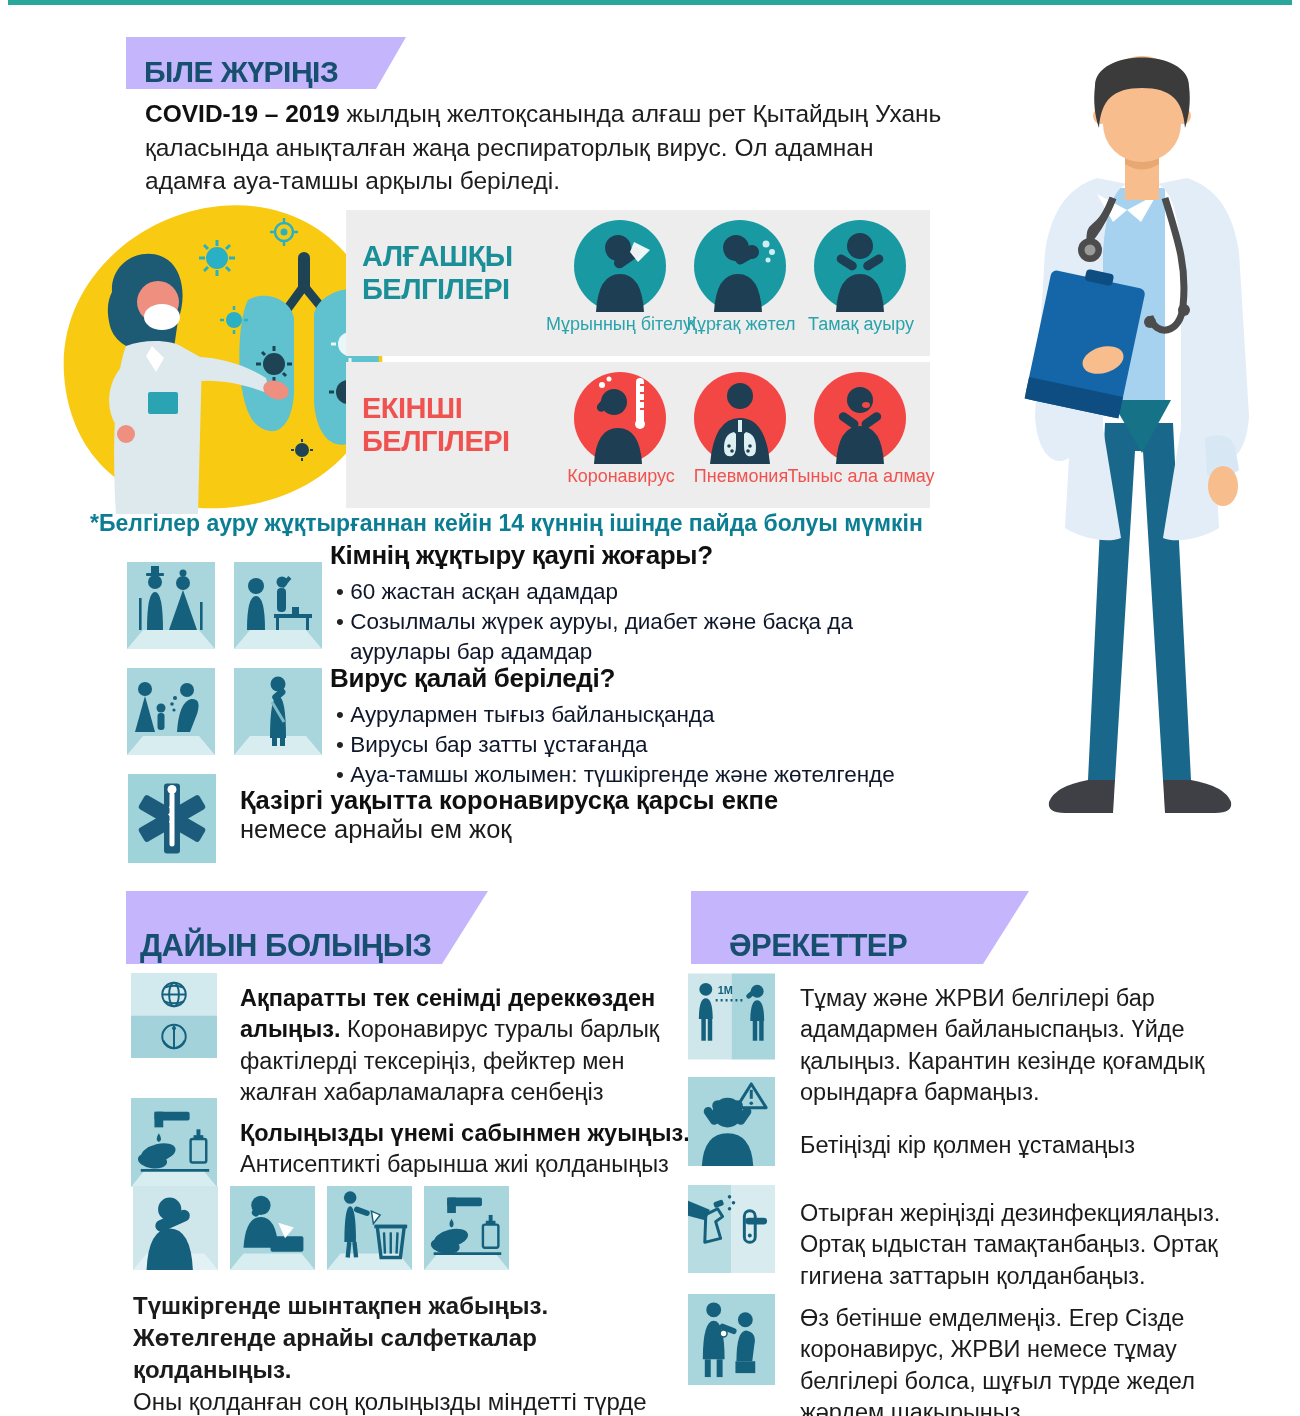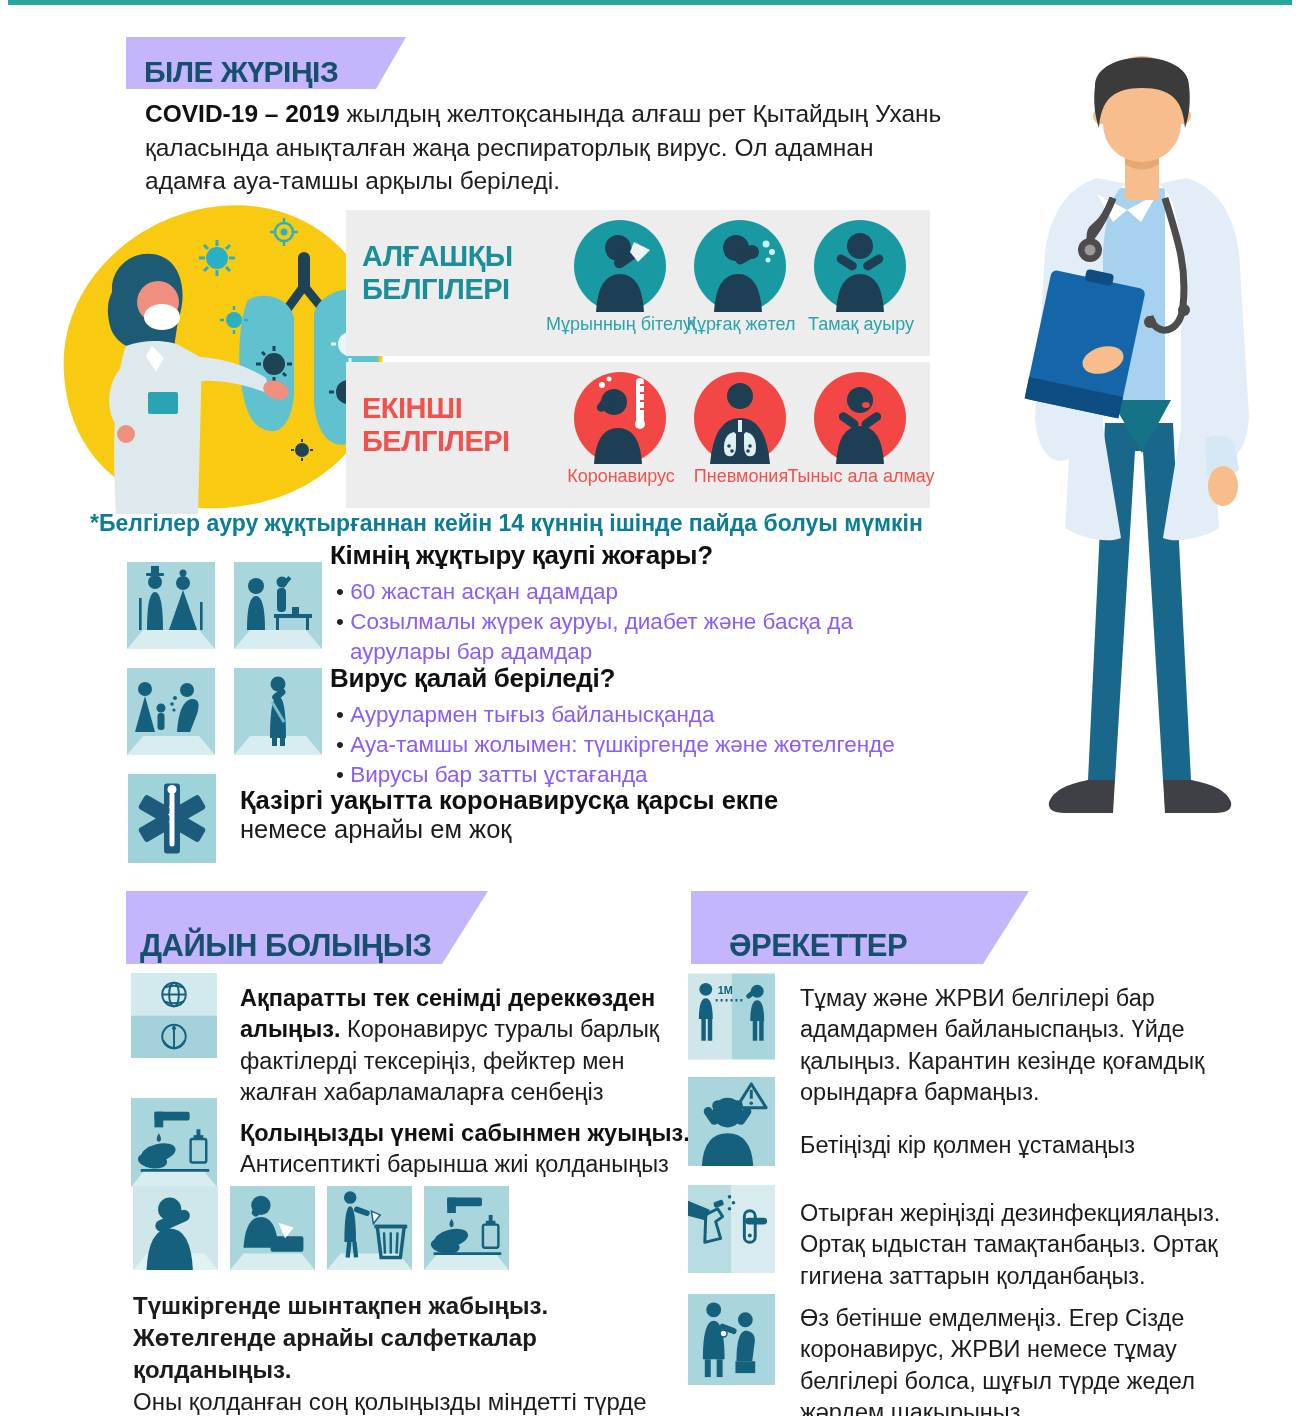--- a/index.html
+++ b/index.html
@@ -24,21 +24,21 @@
   .teal-t{color:#1a8f98;}
   .red-t{color:#f0534f;}
   .sym-circle{position:absolute;top:10px;width:92px;height:92px;}
   .sym-label{position:absolute;top:105px;width:152px;text-align:center;font-size:18px;line-height:1.1;}
   .lbl-teal{color:#2aa3ab;}
   .lbl-red{color:#f0534f;}
   
   .note{left:90px;top:510px;width:880px;font-size:23px;font-weight:bold;color:#0c7e94;}
   
   .mid-title{font-size:26px;font-weight:bold;color:#101010;letter-spacing:-0.3px;text-align:center;}
-  .bullets{font-size:22.5px;line-height:1.34;color:#8b5cf6;width:560px;}
+  .bullets{font-size:22.5px;line-height:1.34;color:#0f172a;width:560px;}
   .bullets div{padding-left:18px;text-indent:-14px;}
   .bullets div::before{content:"• ";color:#222;}
   
   .tile{position:absolute;}
   
   .med-line1{font-size:25.5px;font-weight:bold;color:#101010;}
   .med-line2{font-size:25.5px;color:#1b1b1b;}
   
   .item-text{font-size:23.5px;line-height:1.34;color:#1b1b1b;margin-top:12px;}
   .item-text b{color:#111;}
@@ -260,22 +260,22 @@
     <rect x="40" y="52" width="38" height="4"></rect>
       <rect x="42" y="56" width="3" height="12"></rect>
       <rect x="72" y="56" width="3" height="12"></rect>
     <rect x="58" y="45" width="7" height="7"></rect>
   </g>
 </svg>
 
 <div class="abs mid-title" style="left:330px;top:663px">Вирус қалай беріледі?</div>
 <div class="abs bullets" style="left:332px;top:700px;width:580px">
   <div>Аурулармен тығыз байланысқанда</div>
+  <div>Вирусы бар затты ұстағанда</div>
   <div>Ауа-тамшы жолымен: түшкіргенде және жөтелгенде</div>
-  <div>Вирусы бар затты ұстағанда</div>
 </div>
 
 <svg class="tile" style="left:127px;top:668px" width="88" height="87" viewBox="0 0 88 87">
   <rect width="88" height="87" fill="#a9d5dc"></rect>
     <polygon points="0,87 16,68 72,68 88,87" fill="#d8edf0"></polygon>
   <g fill="#14607d">
     <circle cx="18" cy="21" r="7"></circle>
       <polygon points="18,28 8,64 28,64"></polygon>
     <circle cx="34" cy="40" r="4.5"></circle>
       <rect x="30.5" y="45" width="7" height="17" rx="3"></rect>

